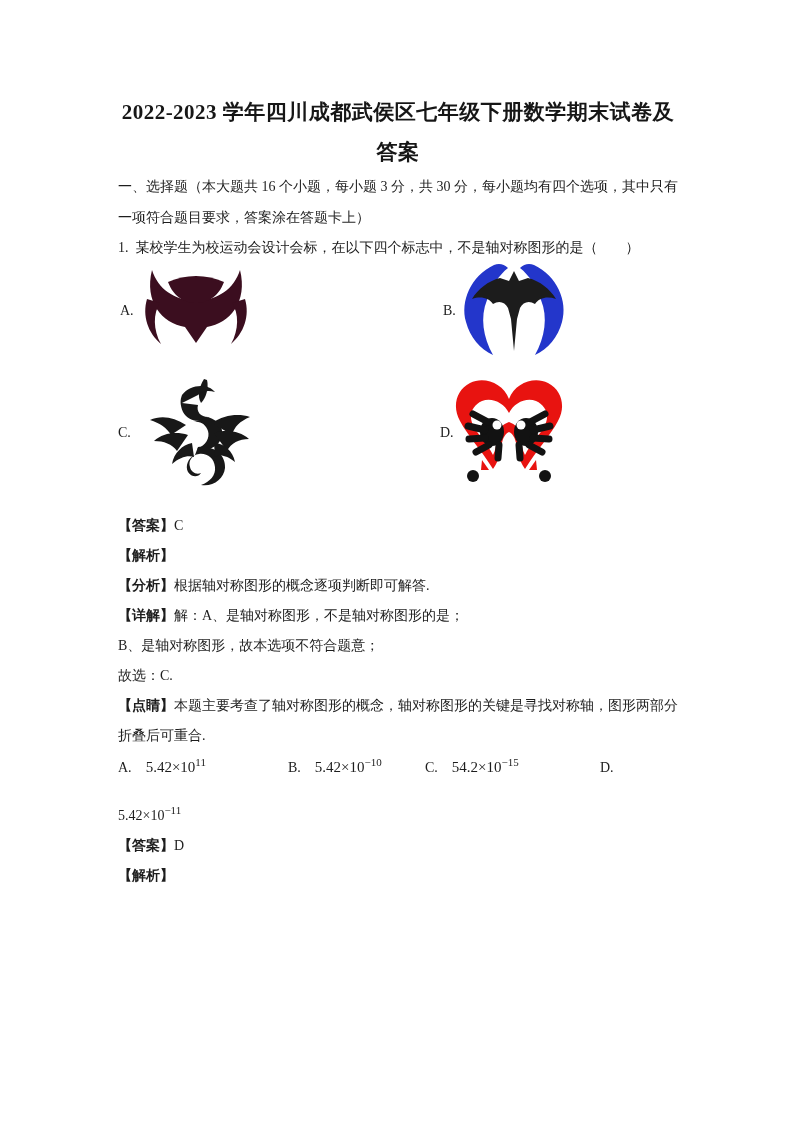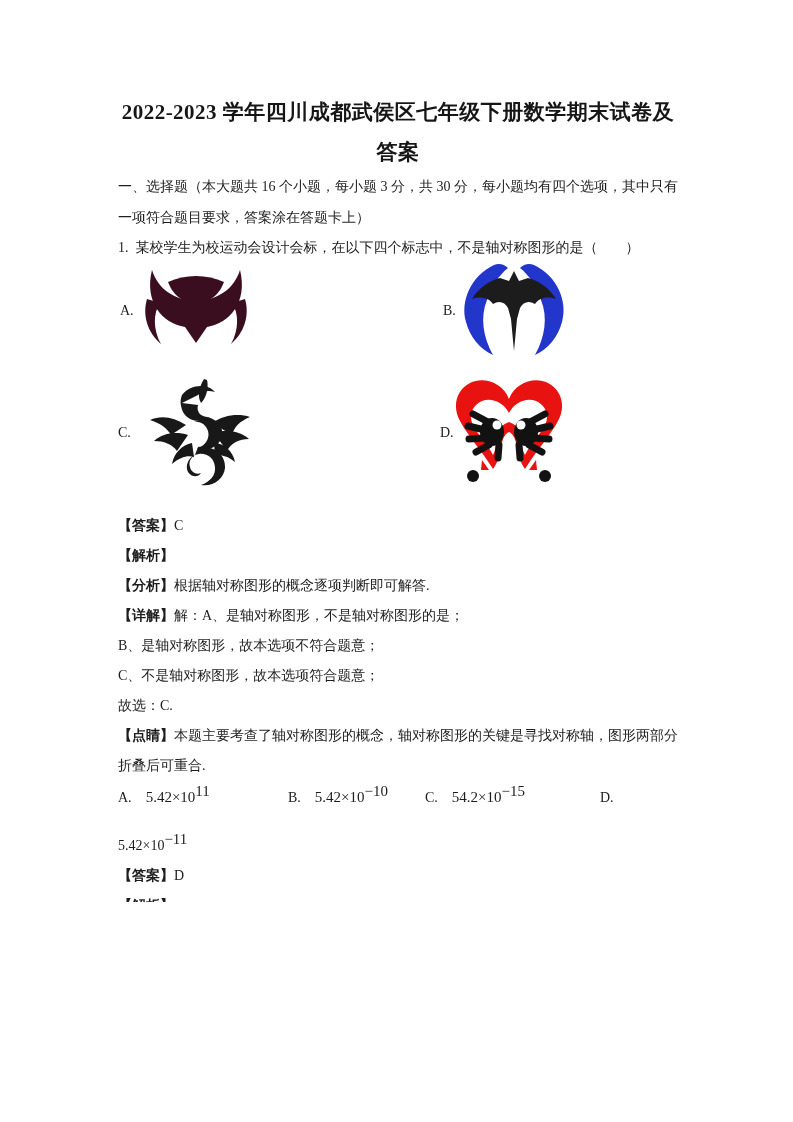--- a/index.html
+++ b/index.html
@@ -19,21 +19,21 @@
   .blabel { font-weight:700; }
   .logos { position:relative; height:248px; }
   .logos .optlab { position:absolute; font-size:14px; }
   .logos svg { position:absolute; }
   .tip { margin-top:10px; }
   .q2stem { margin-top:2px; }
   .q2row { position:relative; height:50px; font-size:14px; }
   .q2opt { position:absolute; top:8px; white-space:nowrap; }
   .q2optlab { margin-right:14px; }
   .q2optval, .dcont { font-size:15px; }
-  sup { font-size:15px; line-height:0; }
+  sup { font-size:11px; line-height:0; }
   .dcont { margin-top:4px; }
   .ans2 { margin-top:6px; }
 </style>
 </head>
 <body>
 
 <div class="page">
   <div class="content">
 
     <h1 class="title">
@@ -106,21 +106,20 @@
           <circle cx="69" cy="50" r="4.5" fill="#ffffff"></circle>
         </g>
       </svg>
     </div>
 
     <p class="line"><span class="blabel">【答案】</span><span>C</span></p>
     <p class="line"><span class="blabel">【解析】</span></p>
     <p class="line"><span class="blabel">【分析】</span><span>根据轴对称图形的概念逐项判断即可解答.</span></p>
     <p class="line"><span class="blabel">【详解】</span><span>解：A、是轴对称图形，不是轴对称图形的是；</span></p>
     <p class="line">B、是轴对称图形，故本选项不符合题意；</p>
-    <p class="line">C、不是轴对称图形，故本选项符合题意；</p>
     <p class="line">故选：C.</p>
     <p class="line tip"><span class="blabel">【点睛】</span><span>本题主要考查了轴对称图形的概念，轴对称图形的关键是寻找对称轴，图形两部分</span></p>
     <p class="line">折叠后可重合.</p>
 
 
     <div class="q2row">
       <span class="q2opt" style="left:0"><span class="q2optlab">A.</span><span class="q2optval"><span>5.42×10</span><sup>11</sup></span></span>
       <span class="q2opt" style="left:170px"><span class="q2optlab">B.</span><span class="q2optval"><span>5.42×10</span><sup>−10</sup></span></span>
       <span class="q2opt" style="left:307px"><span class="q2optlab">C.</span><span class="q2optval"><span>54.2×10</span><sup>−15</sup></span></span>
       <span class="q2opt" style="left:482px"><span class="q2optlab">D.</span><span class="q2optval"><span></span><sup></sup></span></span>

